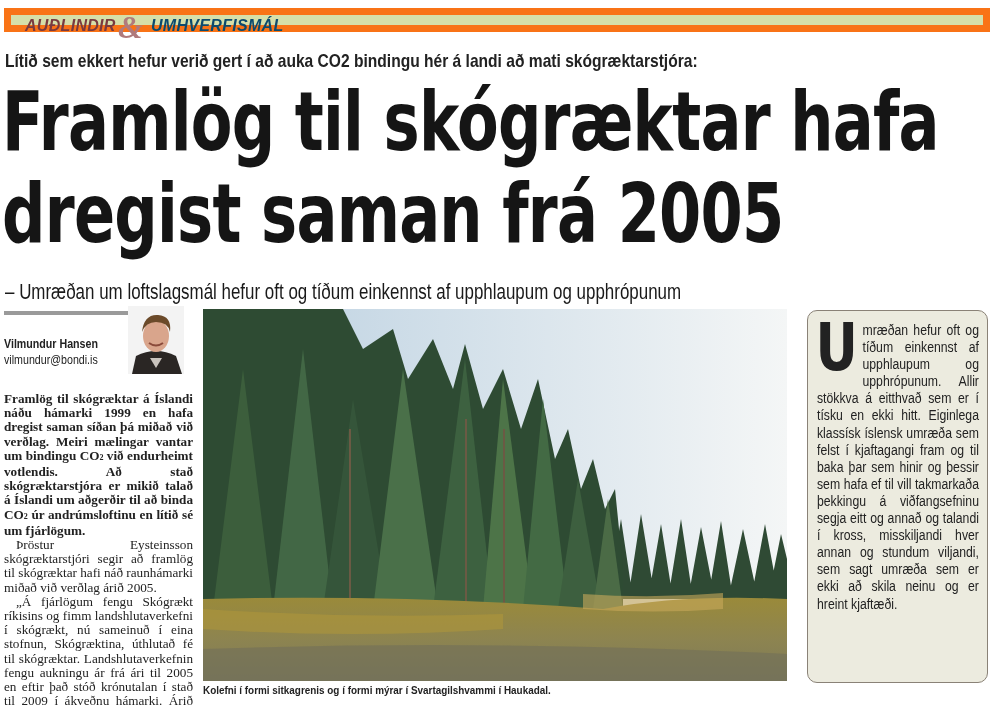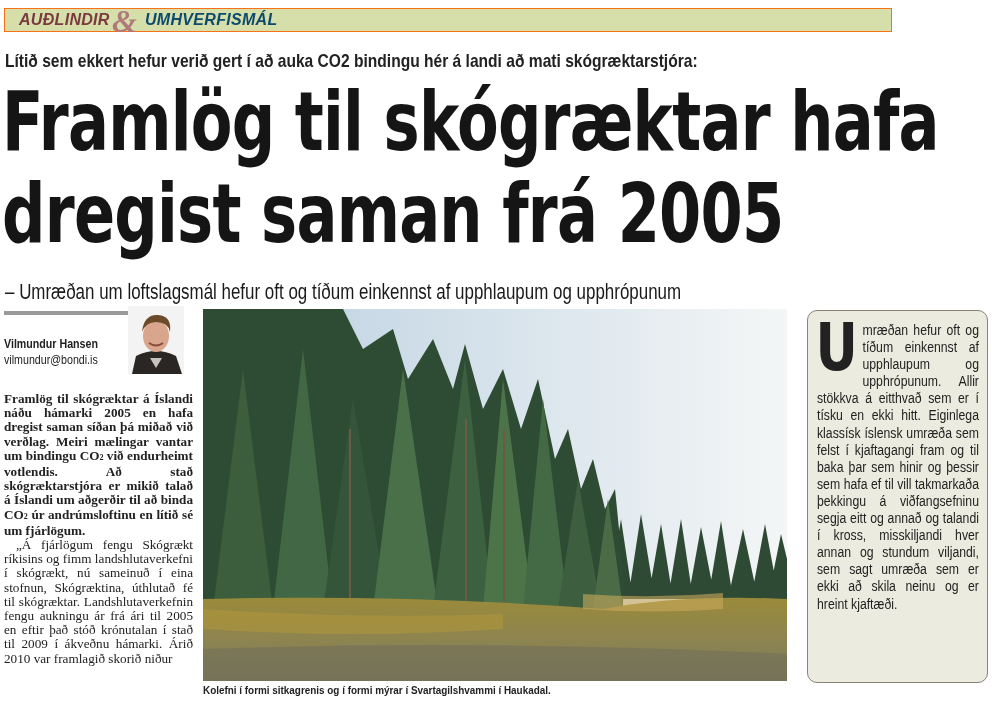--- a/index.html
+++ b/index.html
@@ -1,21 +1,21 @@
 <!DOCTYPE html>
 <html><head>
   <meta charset="utf-8">
   <style>
     * { margin: 0; padding: 0; box-sizing: border-box; }
     html, body { width: 992px; height: 705px; overflow: hidden; background: #ffffff; }
     body { position: relative; font-family: "Liberation Sans", sans-serif; color: #1a1a1a; }
 
     .section-banner {
-      position: absolute; left: 4px; top: 8px; width: 888px; height: 24px;
-      background: #d6dfa9; border: 1px solid #f97316;
+      position: absolute; left: 4px; top: 8px; width: 986px; height: 24px;
+      background: #d6dfa9; border: 7px solid #f97316;
     }
     .section-banner .left {
       position: absolute; left: 14px; top: 2px;
       font-family: "Liberation Sans", sans-serif; font-weight: bold; font-style: italic;
       font-size: 16px; color: #7a3a3f; letter-spacing: 0.3px;
     }
     .section-banner .amp {
       position: absolute; left: 107px; top: -6px;
       font-family: "Liberation Serif", serif; font-weight: bold; font-style: italic;
       font-size: 32px; color: #b07a7c; line-height: 36px;
@@ -126,21 +126,22 @@
     <rect width="56" height="68" fill="#f3f3f3"></rect>
     <path d="M4 68 L8 50 Q28 40 48 50 L54 68 Z" fill="#2a2624"></path>
     <path d="M22 52 L28 62 L34 52 Z" fill="#c9c3bd"></path>
     <ellipse cx="28" cy="30" rx="13" ry="16" fill="#d9a58c"></ellipse>
     <path d="M14 26 Q16 8 30 9 Q44 10 42 26 Q40 16 28 16 Q18 16 14 26 Z" fill="#6b4a2a"></path>
     <path d="M21 37 Q28 42 35 37" stroke="#8a4a3a" stroke-width="2" fill="none"></path>
   </svg>
 </div>
 
 <div class="col-left">
-  <p class="lead"><span>Framlög til skógræktar á Íslandi náðu hámarki 2005 en hafa dregist saman síðan þá miðað við verðlag. Meiri mælingar vantar um bindingu CO</span><sub>2</sub><span> við endurheimt votlendis. Að stað skógræktarstjóra er mikið talað á Íslandi um aðgerðir til að binda CO</span><sub>2</sub><span> úr andrúmsloftinu en lítið sé um fjárlögum.</span></p>
+  <p class="lead"><span>Framlög til skógræktar á Íslandi náðu hámarki 1999 en hafa dregist saman síðan þá miðað við verðlag. Meiri mælingar vantar um bindingu CO</span><sub>2</sub><span> við endurheimt votlendis. Að stað skógræktarstjóra er mikið talað á Íslandi um aðgerðir til að binda CO</span><sub>2</sub><span> úr andrúmsloftinu en lítið sé um fjárlögum.</span></p>
+  <p>Þröstur Eysteinsson skógræktarstjóri segir að framlög til skógræktar hafi náð raunhámarki miðað við verðlag árið 2005.</p>
   <p>„Á fjárlögum fengu Skógrækt ríkisins og fimm landshlutaverkefni í skógrækt, nú sameinuð í eina stofnun, Skógræktina, úthlutað fé til skógræktar. Landshlutaverkefnin fengu aukningu ár frá ári til 2005 en eftir það stóð krónutalan í stað til 2009 í ákveðnu hámarki. Árið 2010 var framlagið skorið niður</p>
 </div>
 
 <div class="photo">
   <svg width="584" height="372" viewBox="0 0 584 372">
     <defs>
       <linearGradient id="sky" x1="0" y1="0" x2="1" y2="0">
         <stop offset="0" stop-color="#b9cfe0"></stop>
         <stop offset="1" stop-color="#f4f6f6"></stop>
       </linearGradient>

